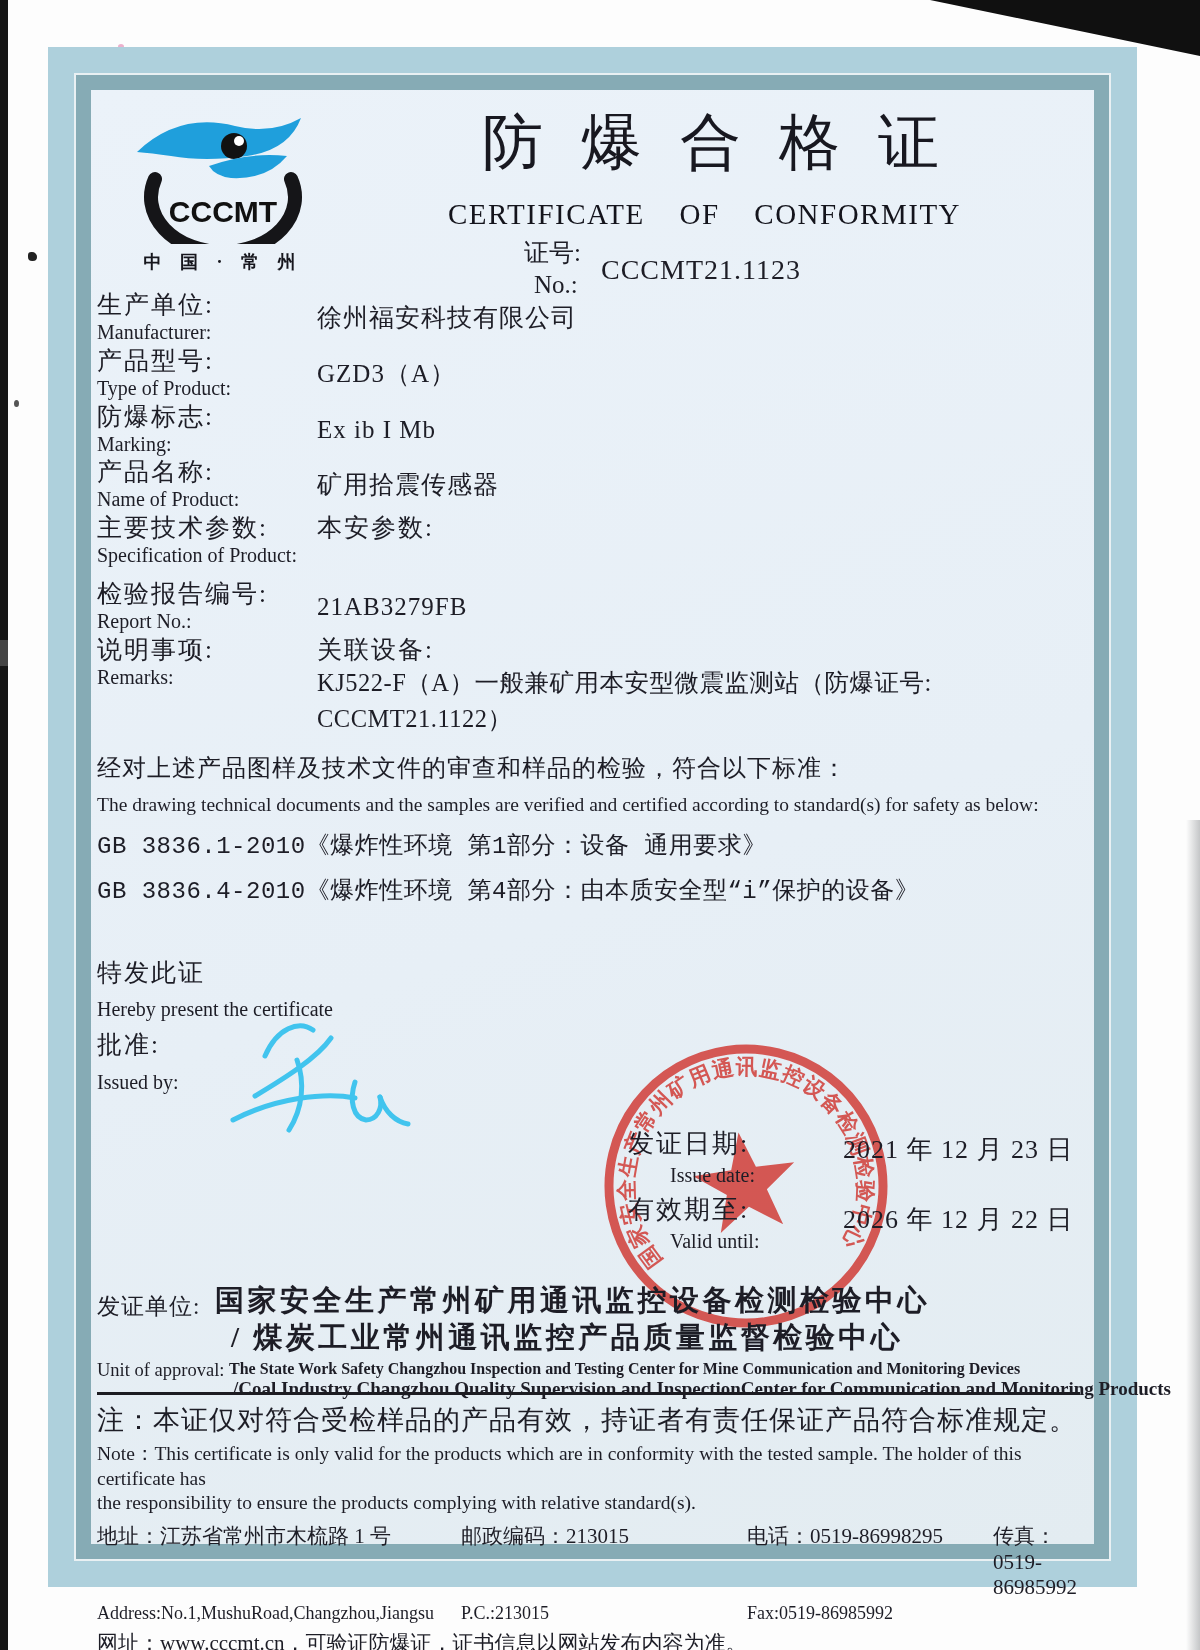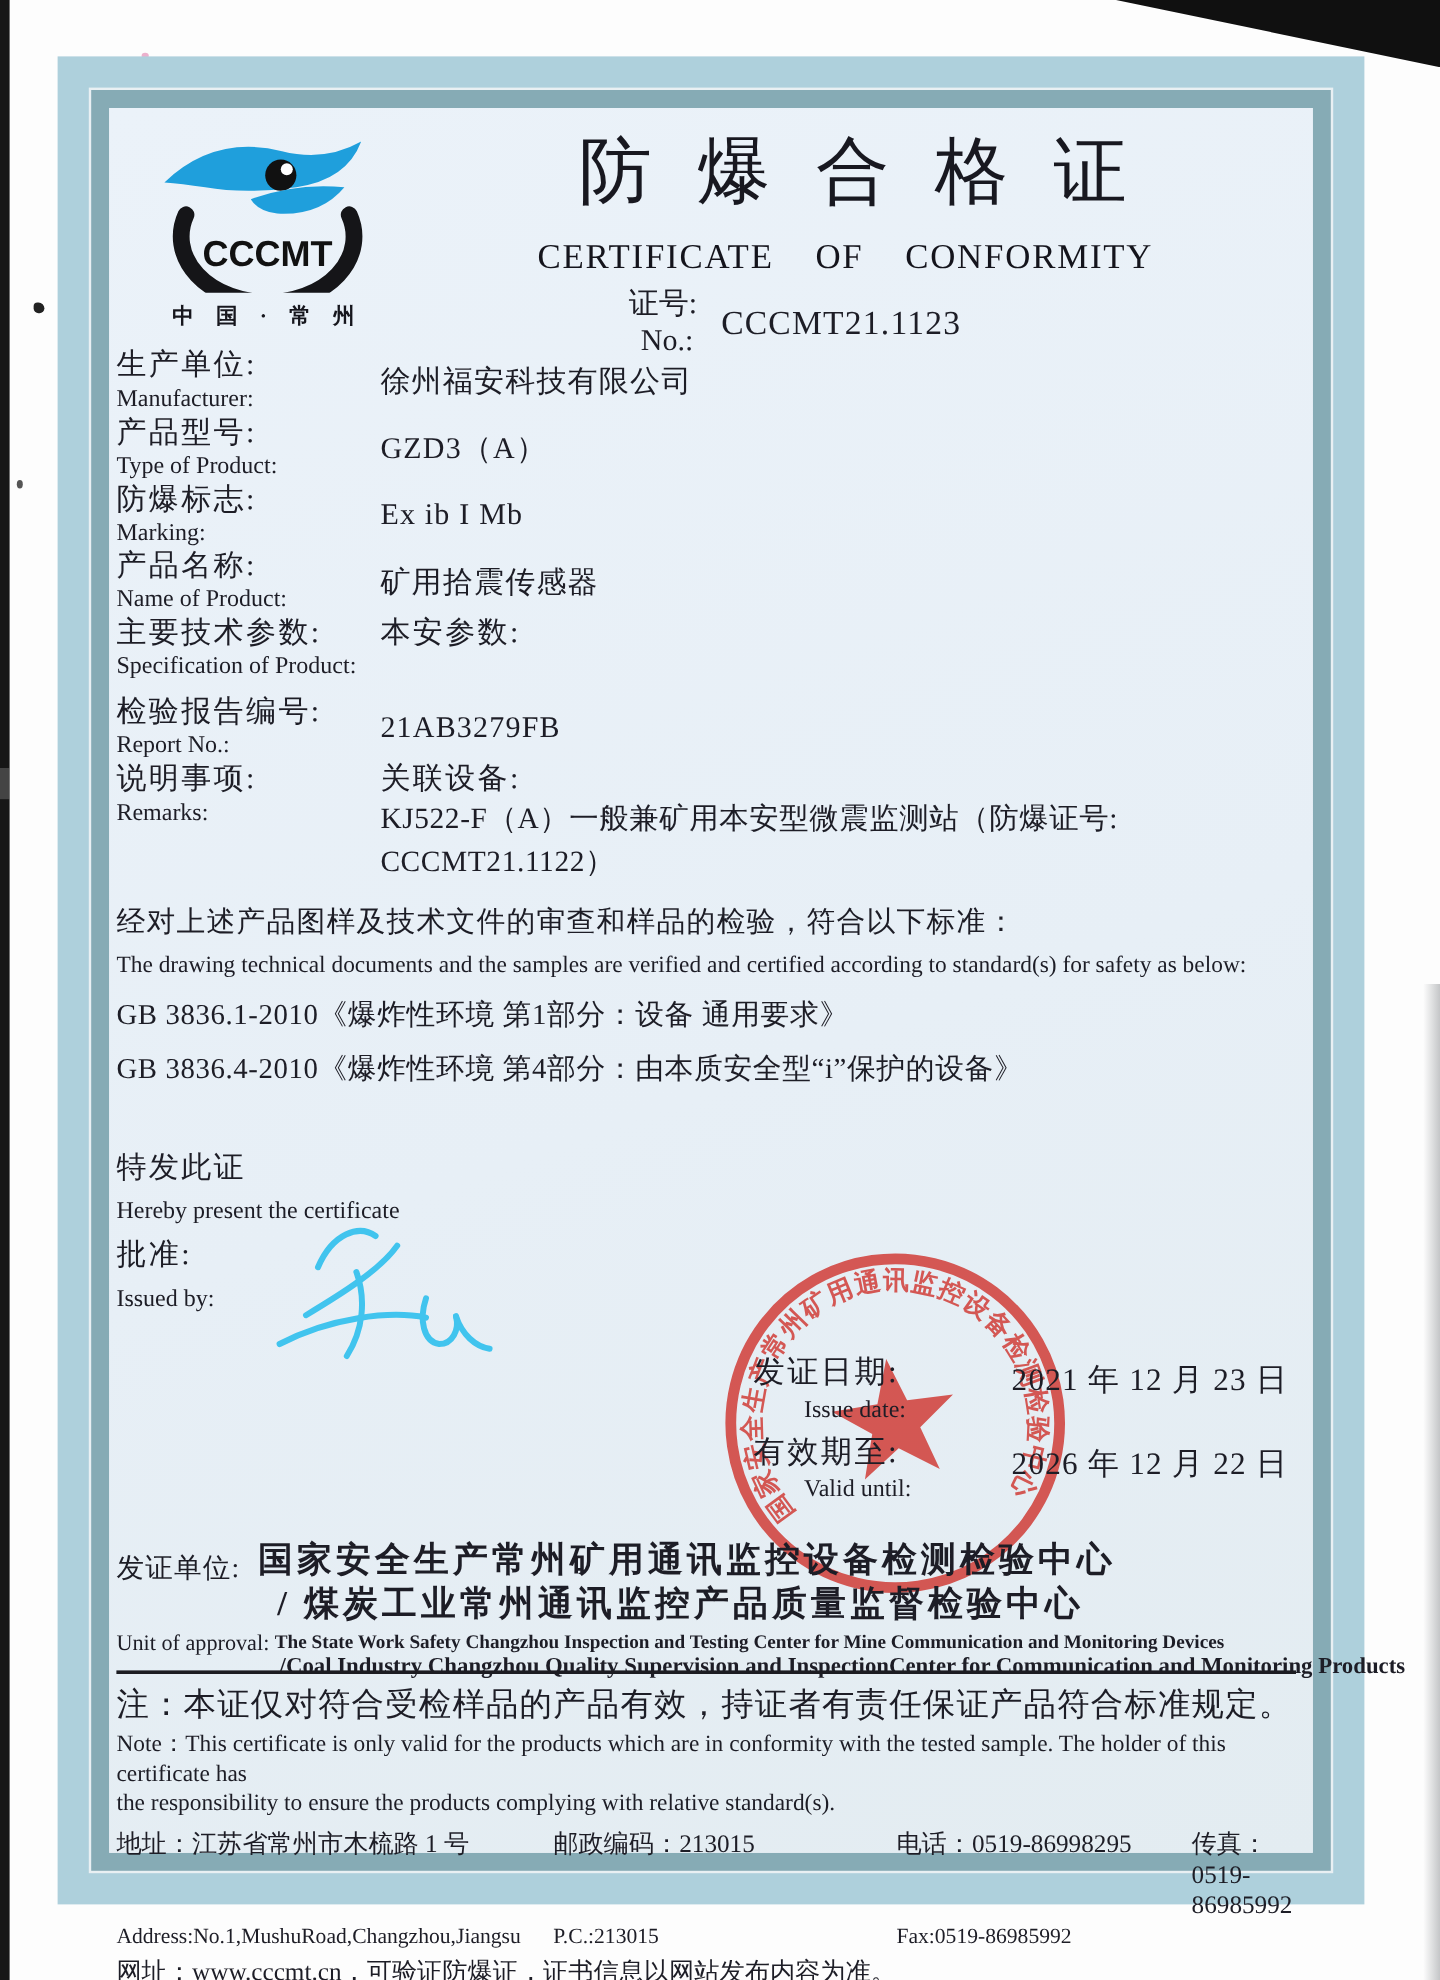--- a/index.html
+++ b/index.html
@@ -50,21 +50,21 @@
   .r50{min-height:50px;}
   .r64{min-height:66px;}
   .r56{min-height:56px;}
   .spec-params i{font-style:italic;font-size:25px;}
   .spec-params sub{font-size:15px;}
 
   
   .standards{position:absolute;left:6px;right:14px;top:662px;}
   .std-cn{font-size:24px;letter-spacing:1px;}
   .std-en{font-size:19.5px;margin-top:10px;}
-  .std-item{font-size:24px;margin-top:13px;letter-spacing:0.5px;}
+  .std-item{font-size:24px;margin-top:13px;letter-spacing:0.5px;font-family:Liberation Mono, monospace;}
 
   
   .present{position:absolute;left:6px;top:866px;}
   .present .p-cn{font-size:25px;letter-spacing:2px;}
   .present .p-en{font-size:20px;margin-top:9px;}
   .present .a-cn{font-size:25px;letter-spacing:2px;margin-top:7px;}
   .present .a-en{font-size:20px;margin-top:10px;}
   .signature{position:absolute;left:112px;top:910px;}
 
   

